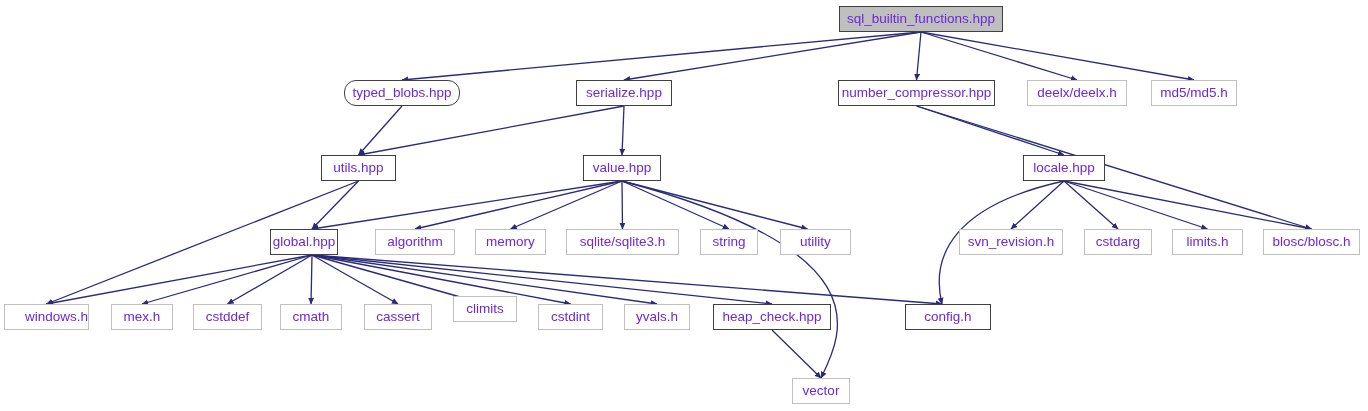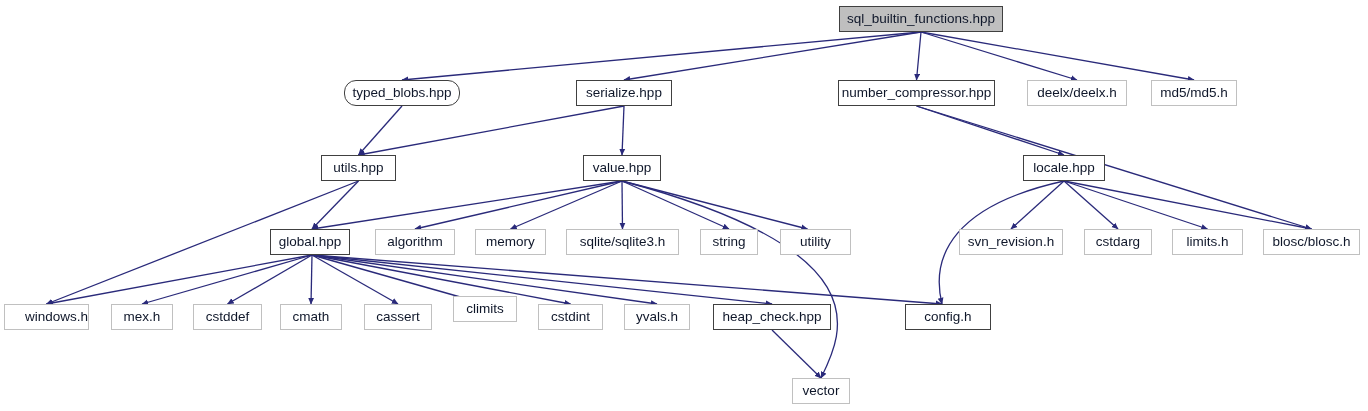--- a/index.html
+++ b/index.html
@@ -27,21 +27,21 @@
     position: absolute;
     box-sizing: border-box;
     display: flex;
     align-items: center;
     justify-content: center;
     height: 26px;
     background: #ffffff;
     border: 1px solid #c0c0c0;
     font-size: 13.5px;
     line-height: 1;
-    color: #0f172a;
+    color: #6d28d9;
     white-space: nowrap;
     letter-spacing: 0px;
     cursor: pointer;
   }
   .node.internal {
     border: 1.6px solid #404040;
   }
   .node.root {
     border: 1.6px solid #404040;
     background: #bfbfbf;
@@ -117,21 +117,21 @@
     </div>
     <div class="node internal" style="left: 321px; top: 155px; width: 75px;">
       <span class="lbl">utils.hpp</span>
     </div>
     <div class="node internal" style="left: 583px; top: 155px; width: 78px;">
       <span class="lbl">value.hpp</span>
     </div>
     <div class="node internal" style="left: 1023px; top: 155px; width: 82px;">
       <span class="lbl">locale.hpp</span>
     </div>
-    <div class="node internal" style="left: 270px; top: 229px; width: 80px;">
+    <div class="node internal" style="left: 270px; top: 229px; width: 68px;">
       <span class="lbl">global.hpp</span>
     </div>
     <div class="node external" style="left: 375px; top: 229px; width: 80px;">
       <span class="lbl">algorithm</span>
     </div>
     <div class="node external" style="left: 475px; top: 229px; width: 71px;">
       <span class="lbl">memory</span>
     </div>
     <div class="node external" style="left: 566px; top: 229px; width: 113px;">
       <span class="lbl">sqlite/sqlite3.h</span>

